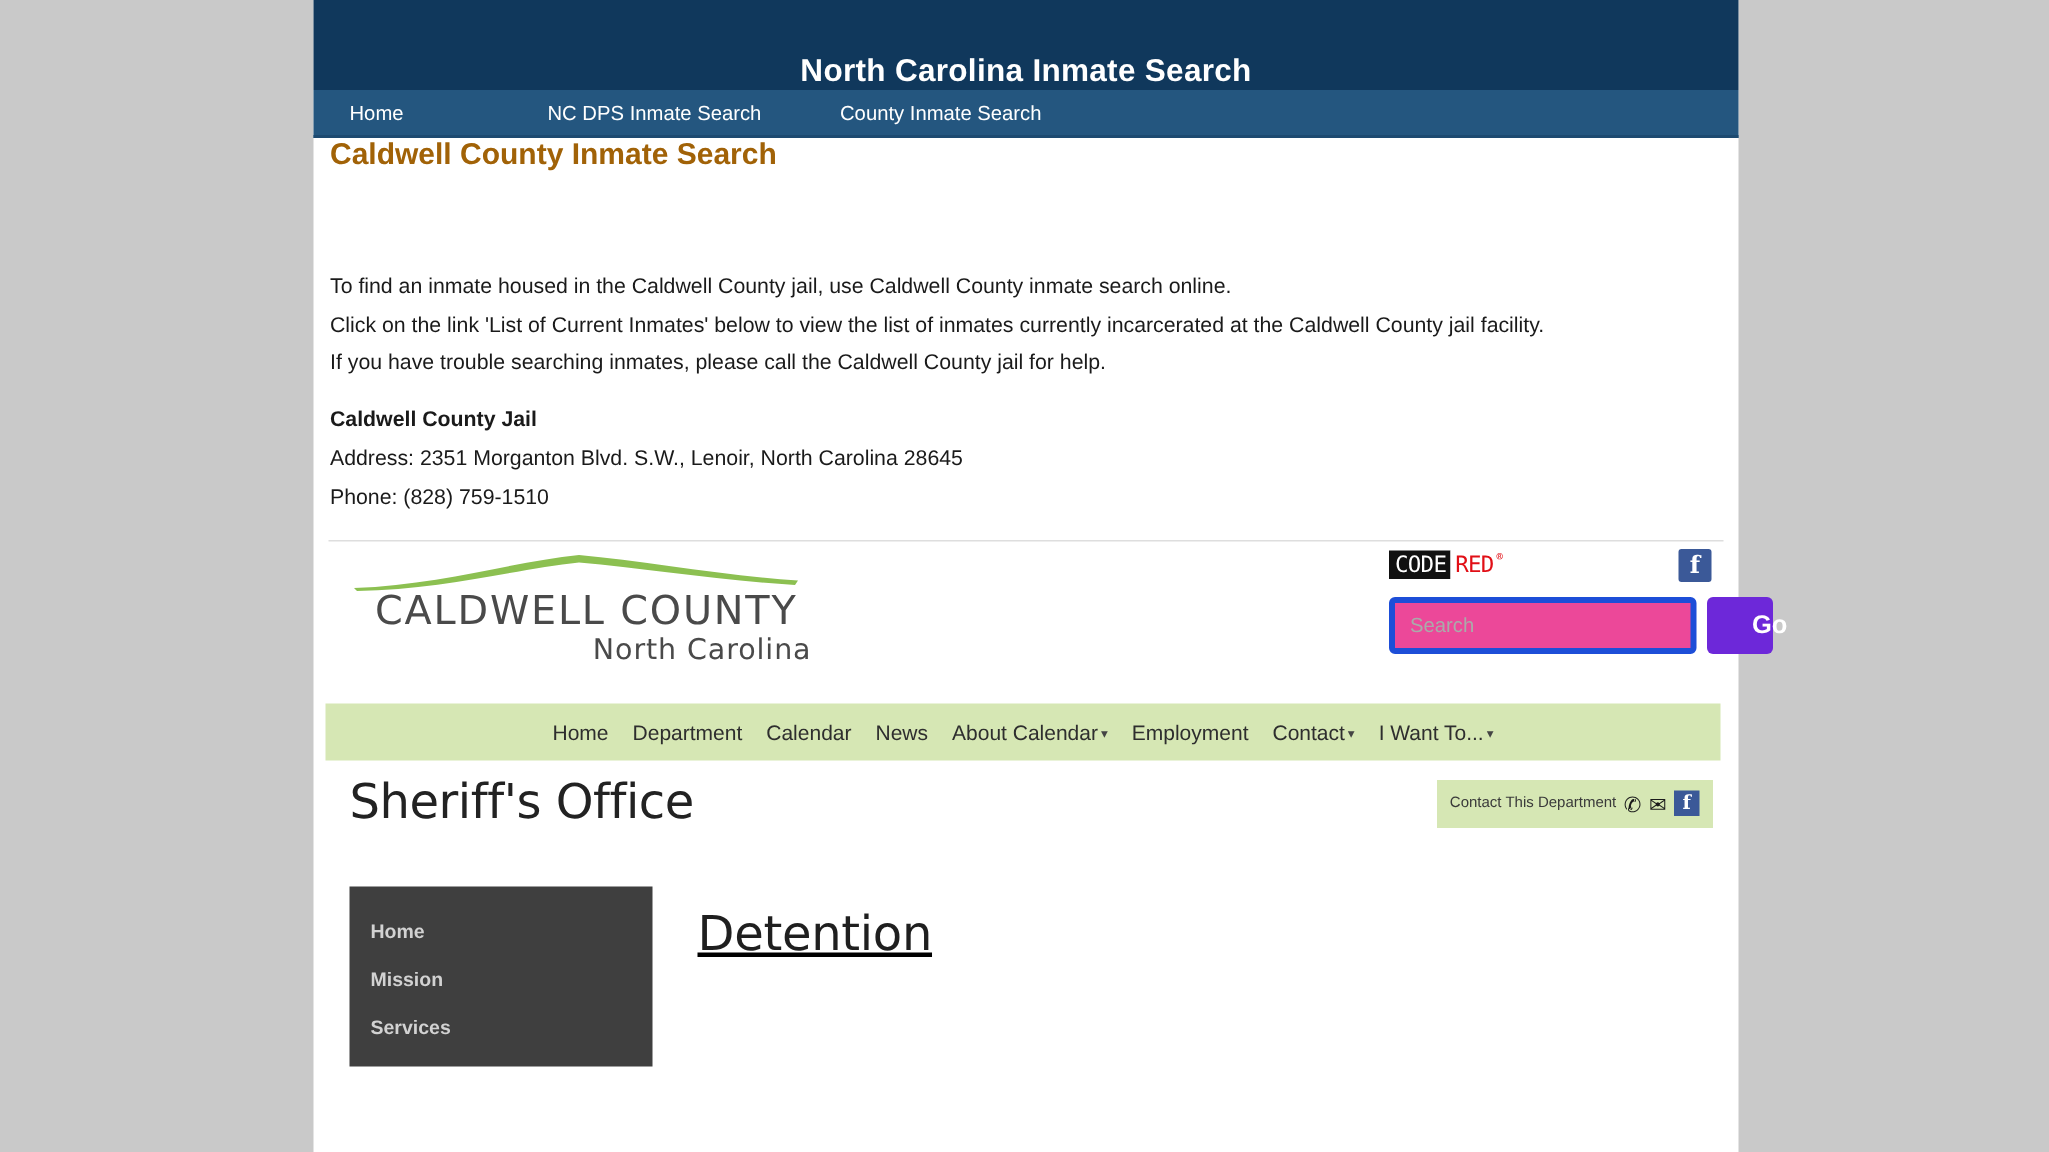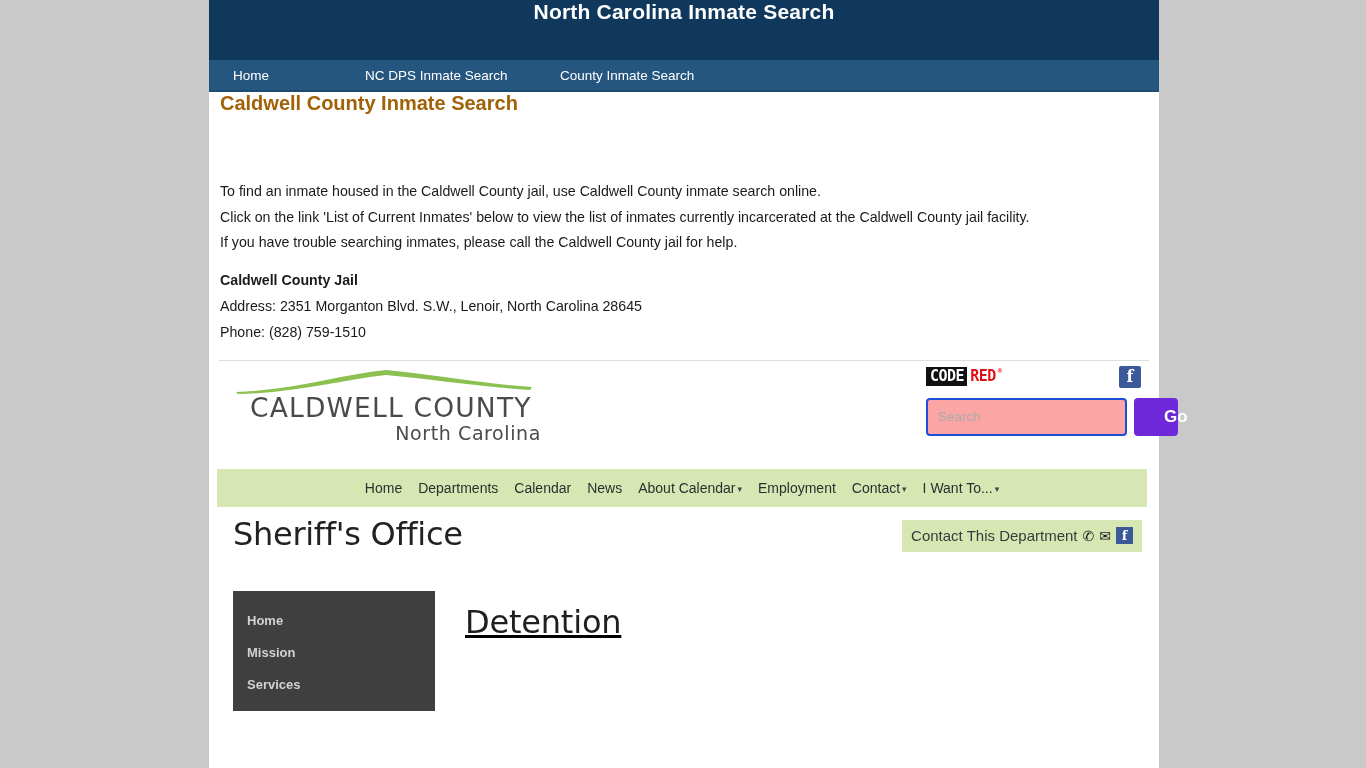--- a/index.html
+++ b/index.html
@@ -17,21 +17,21 @@
     width: 950px;
     height: 768px;
     background: #ffffff;
   }
 
   
   .site-header {
     height: 60px;
     background: #10385c;
     display: flex;
-    align-items: flex-start;
+    align-items: flex-end;
     justify-content: center;
   }
   .site-title {
     color: #ffffff;
     font-size: 21px;
     font-weight: bold;
     letter-spacing: 0.2px;
   }
 
   .site-nav {
@@ -137,21 +137,21 @@
     display: flex;
     align-items: center;
     justify-content: space-between;
     height: 22px;
   }
   .codered {
     display: inline-flex;
     align-items: stretch;
     height: 19px;
     font-family: "DejaVu Sans Mono", monospace;
-    font-weight: bold;
+    font-weight: normal;
     font-size: 15px;
     letter-spacing: -0.5px;
     line-height: 19px;
   }
   .codered .cr-code {
     background: #111111;
     color: #ffffff;
     padding: 0 3px 0 4px;
   }
   .codered .cr-red {
@@ -179,28 +179,28 @@
     border-radius: 2px;
     display: block;
   }
   .tools-row2 {
     display: flex;
     margin-top: 10px;
     height: 38px;
   }
   .search-input {
     flex: 1;
-    border: 2px solid #1d4ed8;
+    border: 4px solid #1d4ed8;
     border-radius: 4px;
     padding: 0 10px;
     font-size: 13.5px;
     font-family: "Liberation Sans", sans-serif;
     color: #333;
     outline: none;
-    background: #fca5a5;
+    background: #ec4899;
   }
   .search-input::placeholder { color: #aaaaaa; }
   .go-btn {
     width: 44px;
     margin-left: 7px;
     background: #6d28d9;
     color: #ffffff;
     border: 0;
     border-radius: 4px;
     font-size: 17px;
@@ -257,21 +257,21 @@
     right: 17px;
     top: 7px;
     background: #d6e7b4;
     height: 32px;
     display: flex;
     align-items: center;
     padding: 0 9px;
     gap: 5px;
   }
   .contact-box .cb-label {
-    font-size: 15px;
+    font-size: 10px;
     color: #3a3a3a;
   }
   .cb-icon { font-size: 14px; color: #1a1a1a; line-height: 1; }
   .cb-fb {
     width: 17px; height: 17px;
     background: #3b5998;
     color: #fff;
     font-family: "DejaVu Serif", serif;
     font-weight: bold;
     font-size: 13px;
@@ -378,21 +378,21 @@
         </div>
       </div>
 
     </div>
 
     <div class="county-nav">
       <a href="#">
           <span>Home</span>
         </a>
       <a href="#">
-          <span>Departments</span>
+          <span>Department</span>
         </a>
       <a href="#">
           <span>Calendar</span>
         </a>
       <a href="#">
           <span>News</span>
         </a>
       <a href="#">
           <span>About Calendar</span>
           <span class="caret">▾</span>

